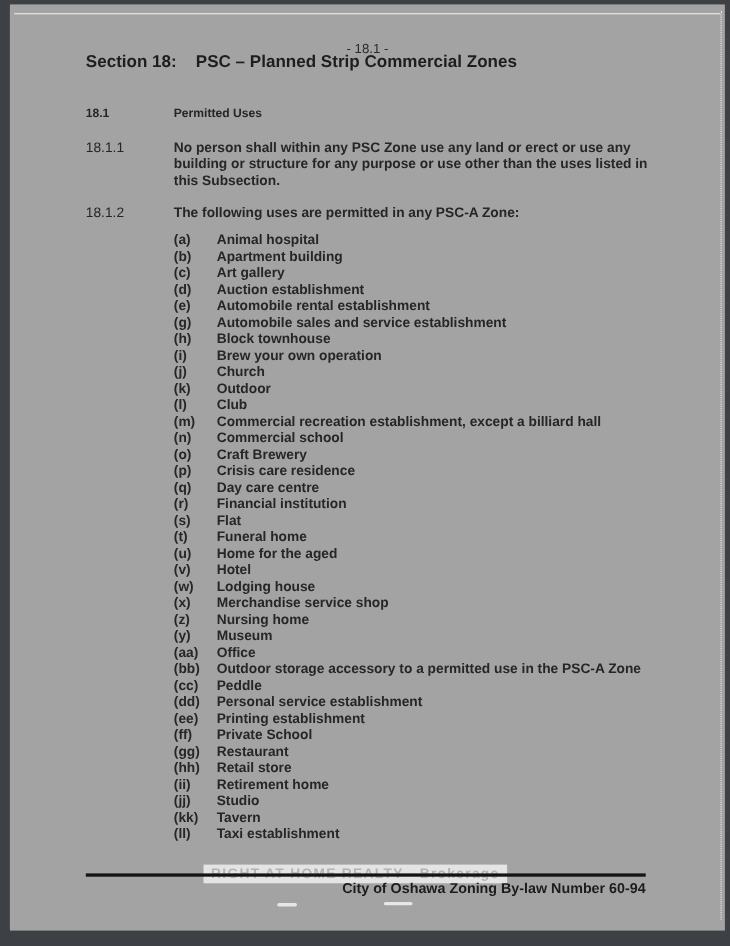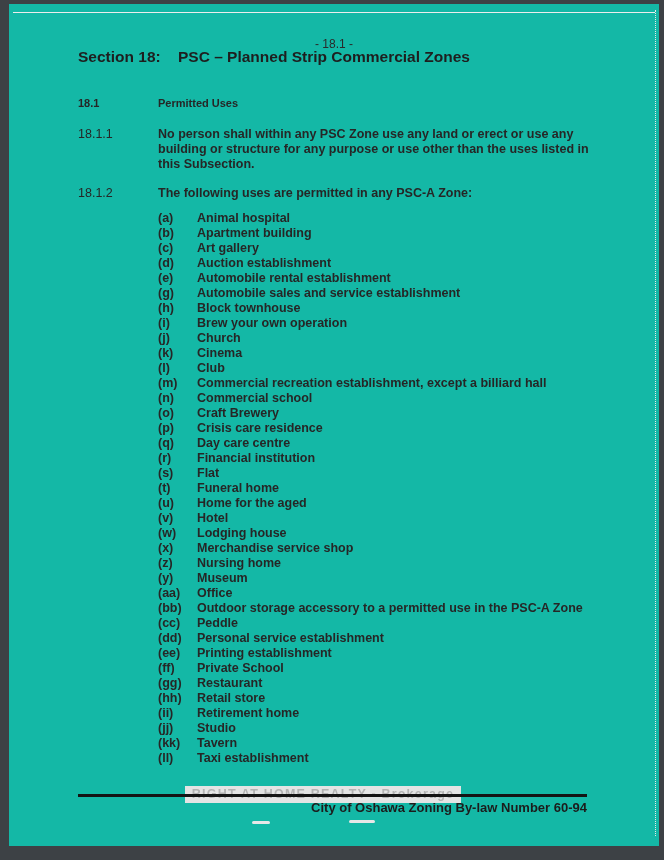--- a/index.html
+++ b/index.html
@@ -16,21 +16,21 @@
     width: 664px;
     height: 860px;
     background: #3d4145;
   }
   .page {
     position: absolute;
     top: 4px;
     left: 9px;
     width: 650px;
     height: 842px;
-    background: #14b8a6;
+    background: #a3a3a3;
     color: #262626;
   }
   
   .scan-line-top {
     position: absolute;
     top: 8px; left: 4px; right: 4px;
     border-top: 1px solid #ededed;
   }
   .scan-line-right {
     position: absolute;
@@ -202,21 +202,21 @@
 
   <div class="use-row">
     <span class="use-letter">(i)</span><span class="use-text">Brew your own operation</span>
   </div>
 
   <div class="use-row">
     <span class="use-letter">(j)</span><span class="use-text">Church</span>
   </div>
 
   <div class="use-row">
-    <span class="use-letter">(k)</span><span class="use-text">Cinema</span>
+    <span class="use-letter">(k)</span><span class="use-text">Outdoor</span>
   </div>
 
   <div class="use-row">
     <span class="use-letter">(l)</span><span class="use-text">Club</span>
   </div>
 
   <div class="use-row">
     <span class="use-letter">(m)</span><span class="use-text">Commercial recreation establishment, except a billiard hall</span>
   </div>
 

